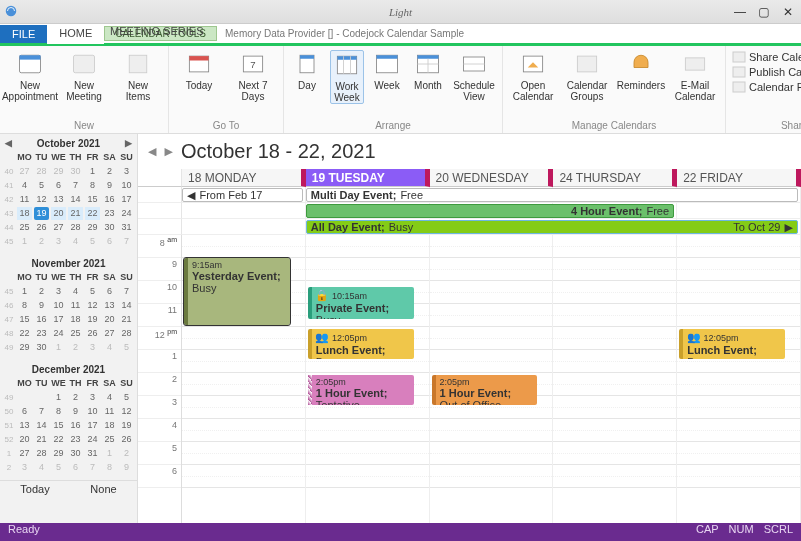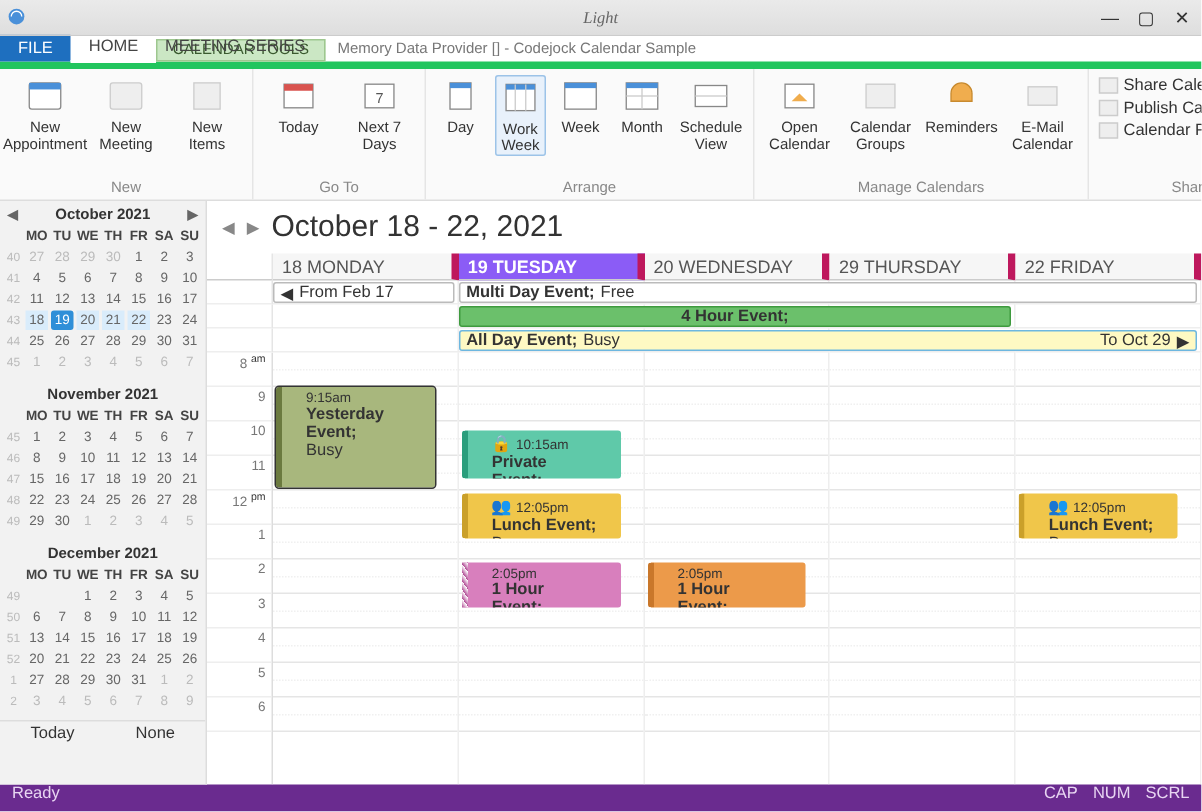--- a/index.html
+++ b/index.html
@@ -2,21 +2,21 @@
 <html><head>
 <meta charset="utf-8">
 <style>
 *{box-sizing:border-box;margin:0;padding:0;font-family:"Segoe UI",Tahoma,sans-serif;font-size:11px;color:#333}
 html,body{width:801px;height:541px;overflow:hidden;background:#fff}
 .title-bar{height:24px;background:linear-gradient(#eaeaea,#dedede);display:flex;align-items:center;position:relative;border-bottom:1px solid #ccc}
 .title-center{position:absolute;left:50%;transform:translateX(-50%);font-style:italic;font-family:"Segoe Script",cursive;color:#666}
 .win-btns{position:absolute;right:6px;display:flex;gap:10px}
 .win-btn{width:14px;height:14px;display:flex;align-items:center;justify-content:center;font-size:12px;cursor:default}
 .app-small{position:absolute;left:4px;top:4px;width:14px;height:14px}
-.menu-row{height:22px;display:flex;align-items:flex-end;background:#fff;border-bottom:5px solid #22c55e}
+.menu-row{height:22px;display:flex;align-items:center;background:#fff;border-bottom:3px solid #22c55e}
 .file-tab{background:#1e6fbf;color:#fff;padding:3px 12px;font-size:11px}
 .tab{padding:3px 12px;font-size:11px;color:#444}
 .tab.active{border-bottom:2px solid #fff;margin-bottom:-1px;font-weight:400}
 .tool-ctx{background:#cbe7c4;border:1px solid #9ec78f;padding:1px 10px;font-size:10px;color:#3a5a2f;margin-left:0}
 .subtitle{font-size:10px;color:#777;margin-left:8px;align-self:center}
 .ribbon{height:88px;background:#fafafa;border-bottom:1px solid #ddd;display:flex}
 .grp{border-right:1px solid #e5e5e5;padding:4px 6px 2px;display:flex;flex-direction:column;align-items:center;justify-content:space-between}
 .grp-body{display:flex;gap:6px;align-items:flex-start}
 .btn-v{display:flex;flex-direction:column;align-items:center;width:48px;gap:2px;color:#444}
 .btn-v.dis{color:#bbb}
@@ -54,21 +54,21 @@
 .ad-event{position:absolute;height:14px;top:1px;border-radius:2px;font-size:9.5px;padding:0 4px;display:flex;align-items:center;gap:4px;overflow:hidden;white-space:nowrap}
 .grid-scroll{flex:1;overflow:hidden;position:relative}
 .time-grid{display:flex;height:100%}
 .time-col{width:44px;border-right:1px solid #ddd}
 .time-col div{height:23px;border-bottom:1px solid #eee;font-size:9px;color:#777;text-align:right;padding-right:4px;padding-top:1px}
 .time-col div sup{font-size:7px}
 .day-cols{flex:1;display:flex;position:relative}
 .day-col{flex:1;border-right:1px solid #eee;position:relative}
 .day-col .slot{height:11.5px;border-bottom:1px dotted #f0f0f0}
 .day-col .slot.hr{border-bottom:1px solid #e5e5e5}
-.ev{position:absolute;left:2px;right:15px;border-radius:2px;font-size:9px;padding:2px 16px;overflow:hidden;border-left:4px solid}
+.ev{position:absolute;left:2px;right:15px;border-radius:2px;font-size:9px;padding:2px 4px;overflow:hidden;border-left:4px solid}
 .ev .t{font-size:9px}
 .ev b{font-weight:600;display:block}
 .status-bar{height:18px;background:#6a2b8f;color:#fff;display:flex;align-items:flex-start;padding:0 8px;justify-content:space-between;font-size:10px}
 .status-bar span{color:#e8d5f2}
 svg{display:block}
 </style>
 </head>
 <body>
 
 <div class="title-bar">
@@ -426,21 +426,21 @@
     <div class="cal-title">
       <span class="nav-ar">◀</span>
       <span class="nav-ar">▶</span>
       <span style="font-size:20px">October 18 - 22, 2021</span>
     </div>
     <div class="day-header" id="day-header">
         <div class="tg"></div>
         <div class="day-head">18 MONDAY</div>
         <div class="day-head today">19 TUESDAY</div>
         <div class="day-head">20 WEDNESDAY</div>
-        <div class="day-head">29 THURSDAY</div>
+        <div class="day-head">24 THURSDAY</div>
         <div class="day-head">22 FRIDAY</div>
       </div>
     <div class="allday" id="allday">
         <div class="allday-row">
           <div class="tg"></div>
           <div class="ad-cols">
             <div class="ad-col"></div>
             <div class="ad-col"></div>
             <div class="ad-col"></div>
             <div class="ad-col"></div>
@@ -456,35 +456,35 @@
           </div>
         </div>
         <div class="allday-row">
           <div class="tg"></div>
           <div class="ad-cols">
             <div class="ad-col"></div>
             <div class="ad-col"></div>
             <div class="ad-col"></div>
             <div class="ad-col"></div>
             <div class="ad-col"></div>
-            <div class="ad-event" style="left: 20%; width: 59.5%; background: rgb(107, 192, 107); border: 1px solid rgb(62, 154, 62); justify-content: flex-start; flex-direction: column;">
+            <div class="ad-event" style="left: 20%; width: 59.5%; background: rgb(107, 192, 107); border: 1px solid rgb(62, 154, 62); justify-content: flex-end;">
               <b>4 Hour Event;</b>
               <span>Free</span>
             </div>
           </div>
         </div>
         <div class="allday-row">
           <div class="tg"></div>
           <div class="ad-cols">
             <div class="ad-col"></div>
             <div class="ad-col"></div>
             <div class="ad-col"></div>
             <div class="ad-col"></div>
             <div class="ad-col"></div>
-            <div class="ad-event" style="left: 20%; width: 79.5%; background: #fef9c3; border: 1px solid rgb(109, 183, 224); justify-content: flex-end;">
+            <div class="ad-event" style="left: 20%; width: 79.5%; background: #84cc16; border: 1px solid rgb(109, 183, 224); justify-content: flex-end;">
               <b>All Day Event;</b>
               <span>Busy</span>
               <span style="margin-left:auto">To Oct 29</span>
               <span>▶</span>
             </div>
           </div>
         </div>
       </div>
     <div class="grid-scroll">
       <div class="time-grid">

